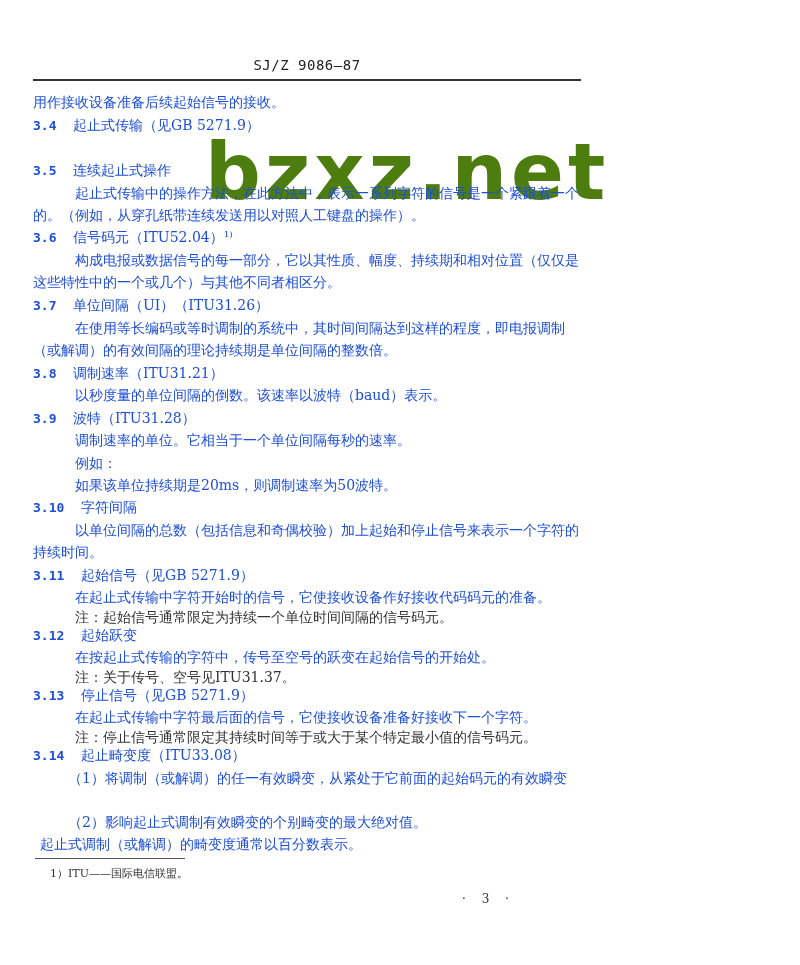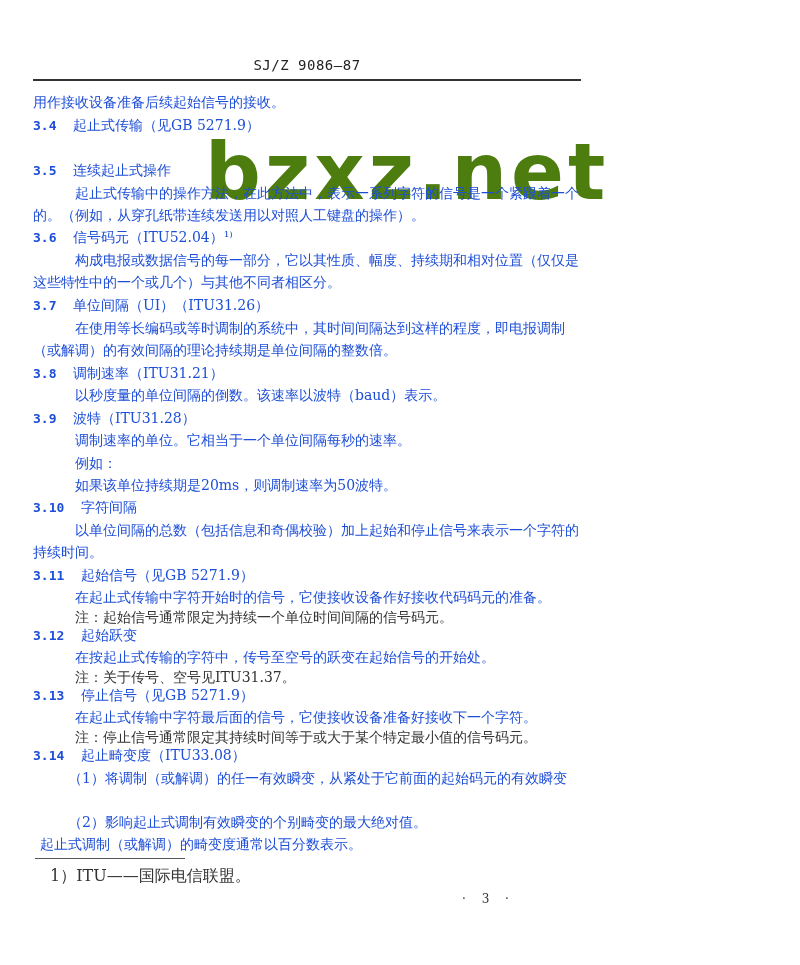--- a/index.html
+++ b/index.html
@@ -22,21 +22,21 @@
     z-index:0; user-select:none;
   }
   .line {
     position:absolute; white-space:nowrap; font-size:14px; line-height:18px; z-index:1; color:#1d4ed8;
   }
   .heading .num { display:inline-block; width:40px; font-family:"DejaVu Sans Mono", "Liberation Mono", monospace; font-weight:bold; font-size:13px;}
   .heading .num.wide { width:48px; }
   .heading .title { font-weight:normal; }
   .note { font-size:14px; color:#333; }
   .footnote-rule { position:absolute; left:35px; width:150px; top:826px; height:1px; background:#555; }
-  .footnote { position:absolute; left:50px; top:836px; font-size:16px; color:#333; }
+  .footnote { position:absolute; left:50px; top:836px; font-size:11px; color:#333; }
   .page-number { position:absolute; left:462px; top:863px; font-size:12px; color:#333; letter-spacing:6px; }
 </style>
 </head>
 <body>
 
 <div class="page">
   <div class="header-code">SJ/Z 9086—87</div>
   <div class="header-rule"></div>
 
   <div class="watermark">bzxz.net</div>

